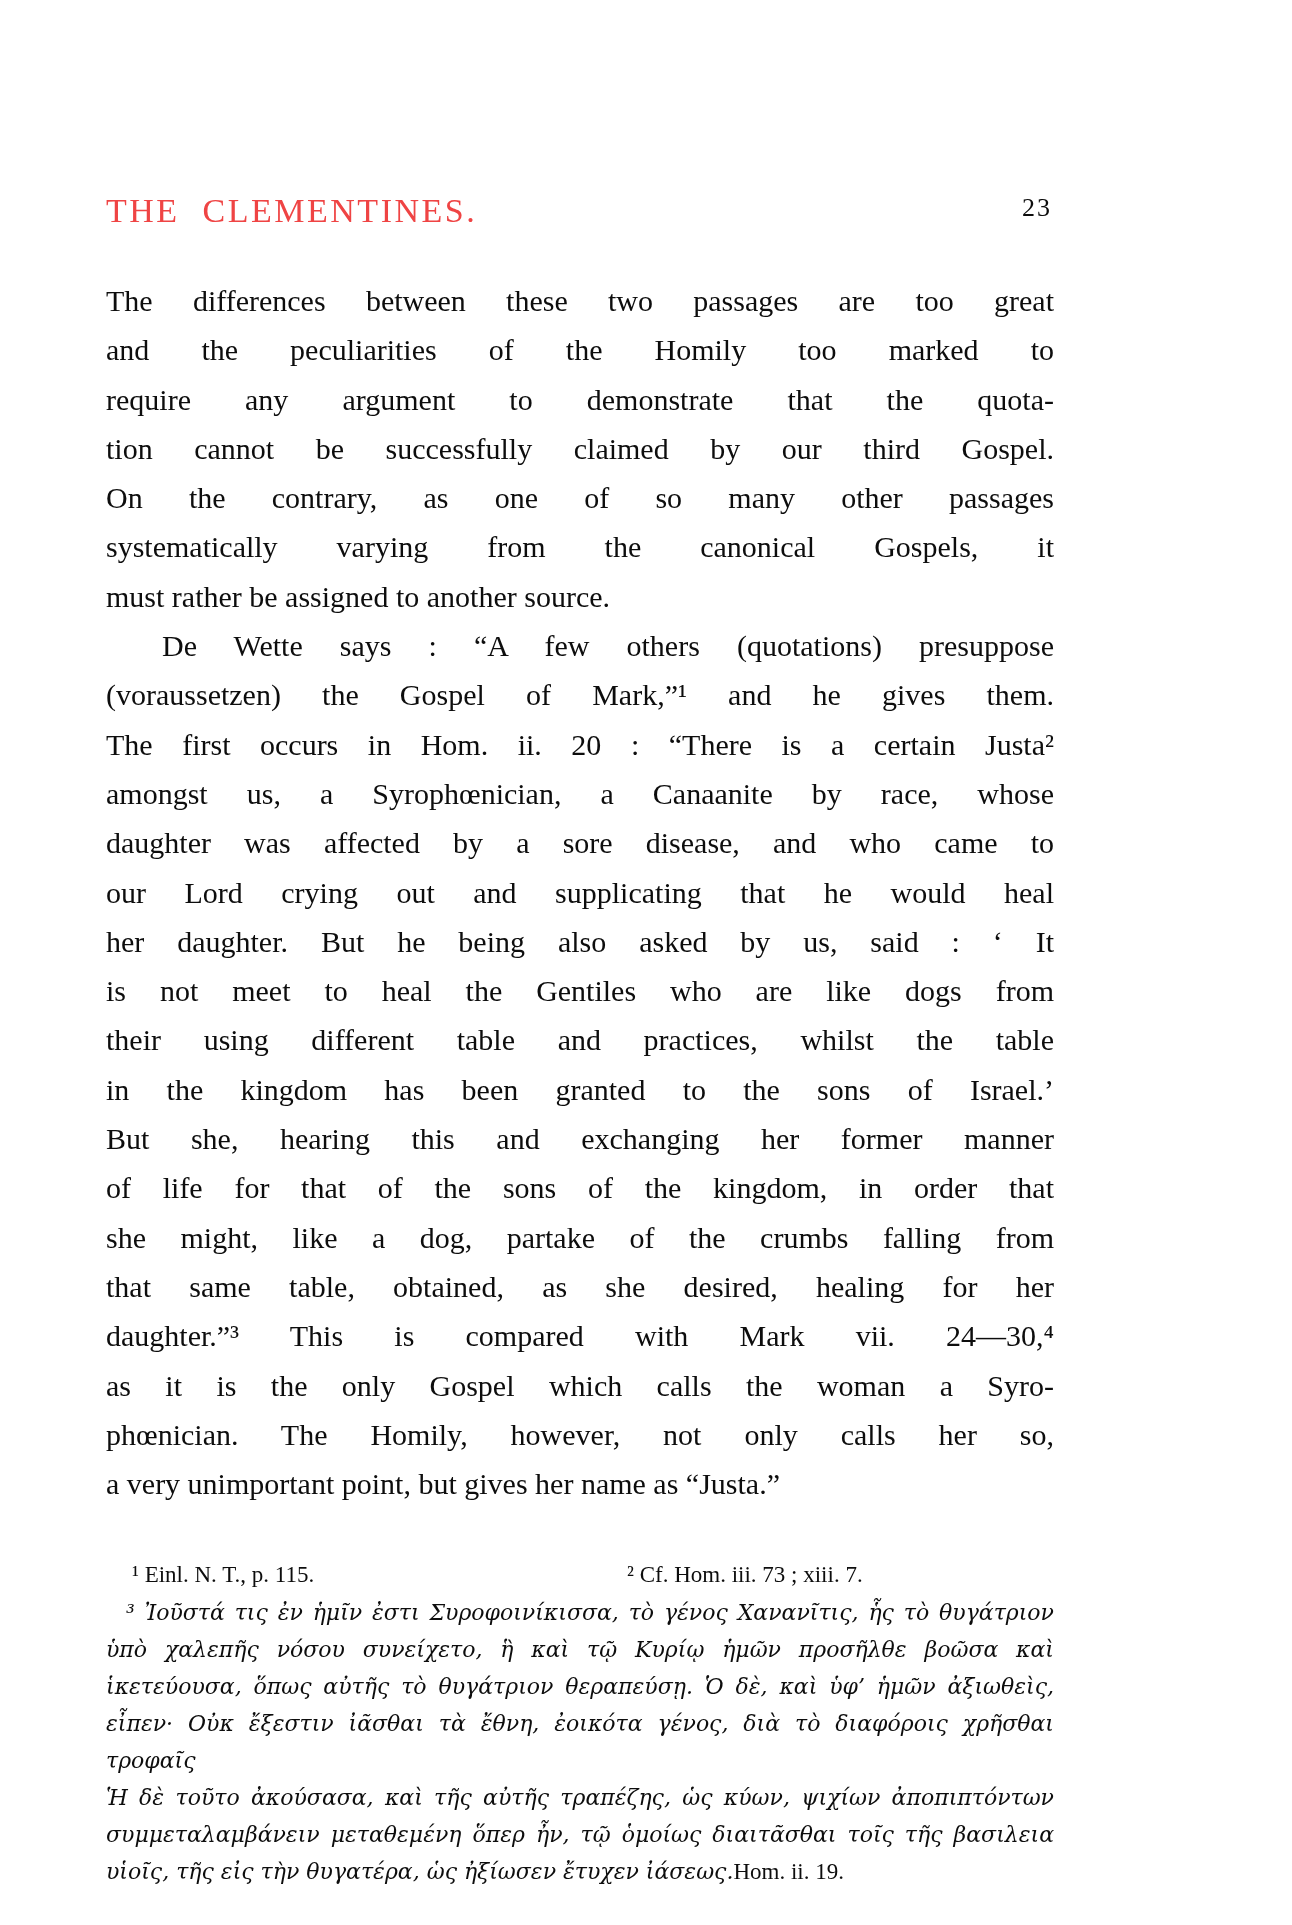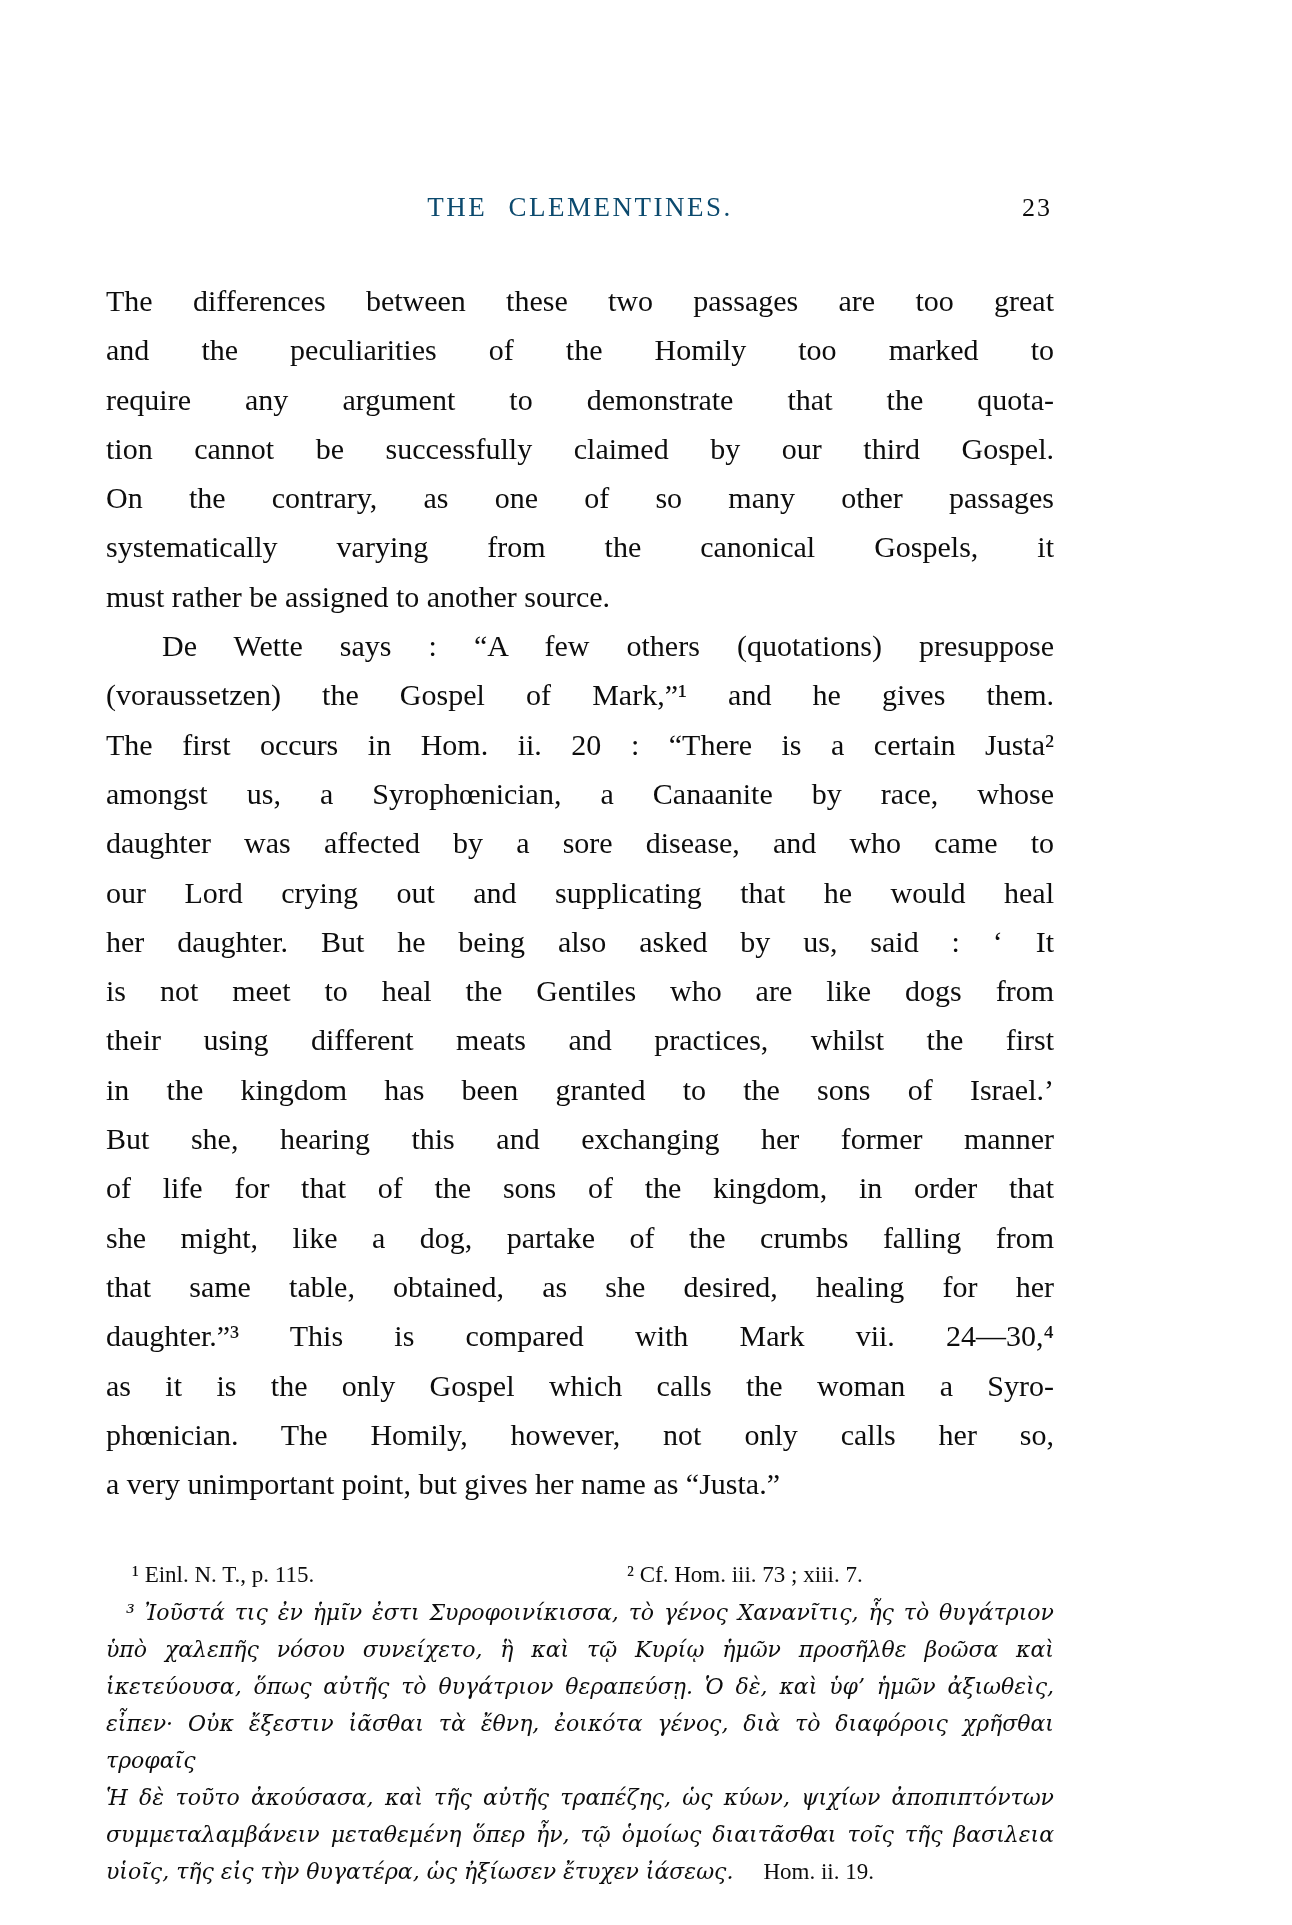--- a/index.html
+++ b/index.html
@@ -11,23 +11,23 @@
     color: #0d0d0d;
     overflow: hidden;
   }
   .page { position: absolute; inset: 0; }
 
   
   .running-head {
     position: absolute; left: 106px; top: 192px; width: 948px; height: 34px;
   }
   .head-title {
-    display: block; text-align: center;
-    font-size: 27px; letter-spacing: 2.5px; word-spacing: 12px;
-    color: #0c4a6e;
+    display: block; 
+    font-size: 34px; letter-spacing: 2.5px; word-spacing: 12px;
+    color: #ef4444;
   }
   .page-num {
     position: absolute; right: 2px; top: 1px;
     font-size: 26px; letter-spacing: 2px;
   }
 
   
   .body-text {
     position: absolute; left: 106px; top: 276px; width: 948px;
   }
@@ -63,21 +63,20 @@
     line-height: 37px;
     text-align: justify;
     text-align-last: justify;
   }
   .gline.first { text-indent: 20px; }
   .gline.glast { text-align-last: left; }
   .roman-ref {
     font-family: "Liberation Serif", "DejaVu Serif", serif;
     font-style: normal;
     font-size: 23px;
-    margin-left: 30px;
   }
 </style>
 </head>
 <body>
 
 <div class="page">
 
   <div class="running-head">
     <span class="head-title">THE CLEMENTINES.</span>
     <span class="page-num">23</span>
@@ -95,21 +94,21 @@
     </div>
     <div>
       <span class="line indent">De Wette says : “A few others (quotations) presuppose</span>
       <span class="line">(voraussetzen) the Gospel of Mark,”¹ and he gives them.</span>
       <span class="line">The first occurs in Hom. ii. 20 : “There is a certain Justa²</span>
       <span class="line">amongst us, a Syrophœnician, a Canaanite by race, whose</span>
       <span class="line">daughter was affected by a sore disease, and who came to</span>
       <span class="line">our Lord crying out and supplicating that he would heal</span>
       <span class="line">her daughter.  But he being also asked by us, said : ‘ It</span>
       <span class="line">is not meet to heal the Gentiles who are like dogs from</span>
-      <span class="line">their using different meats and practices, whilst the first</span>
+      <span class="line">their using different table and practices, whilst the table</span>
       <span class="line">in the kingdom has been granted to the sons of Israel.’</span>
       <span class="line">But she, hearing this and exchanging her former manner</span>
       <span class="line">of life for that of the sons of the kingdom, in order that</span>
       <span class="line">she might, like a dog, partake of the crumbs falling from</span>
       <span class="line">that same table, obtained, as she desired, healing for her</span>
       <span class="line">daughter.”³  This is compared with Mark vii. 24—30,⁴</span>
       <span class="line">as it is the only Gospel which calls the woman a Syro-</span>
       <span class="line">phœnician.  The Homily, however, not only calls her so,</span>
       <span class="line endp">a very unimportant point, but gives her name as “Justa.”</span>
     </div>

